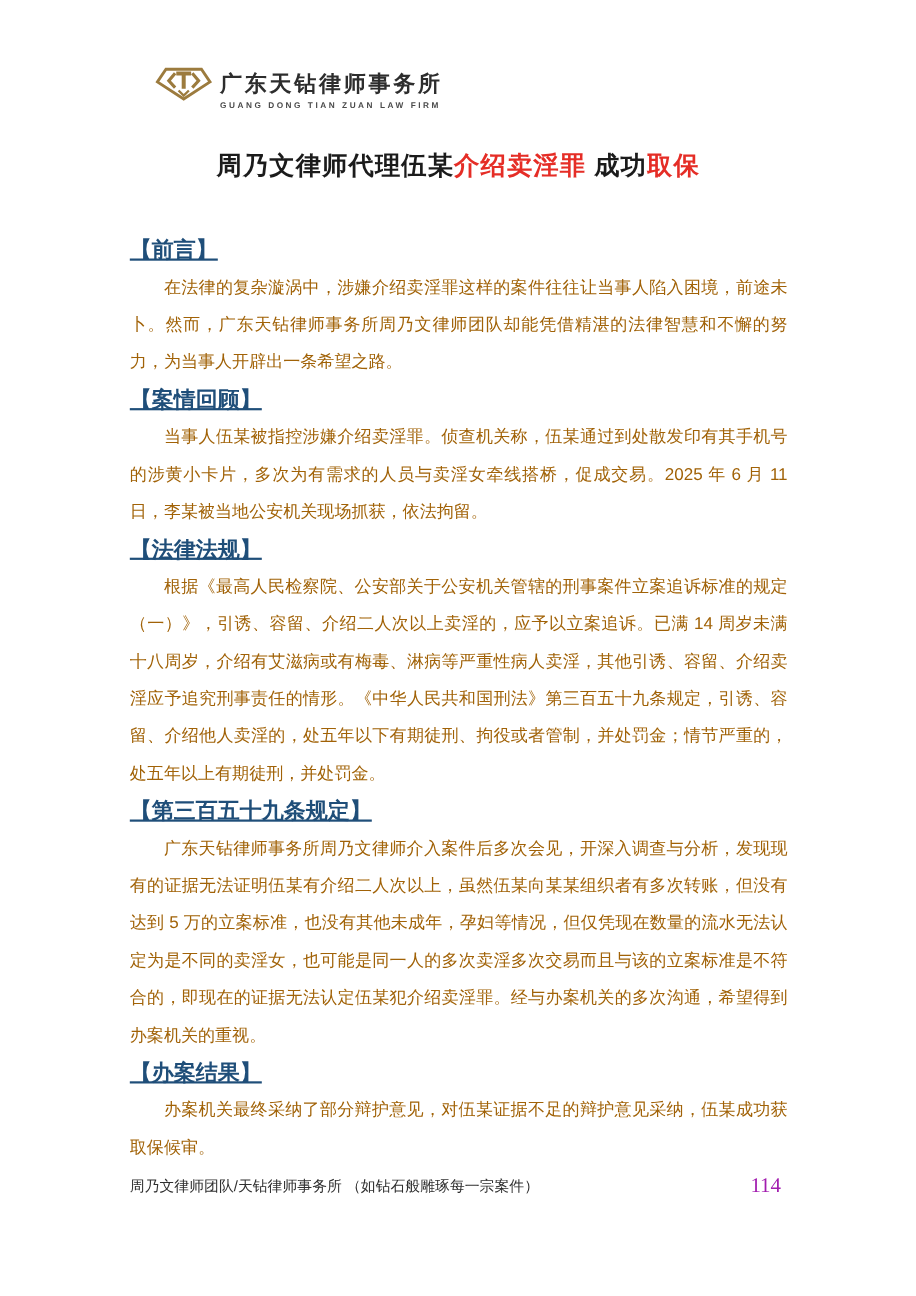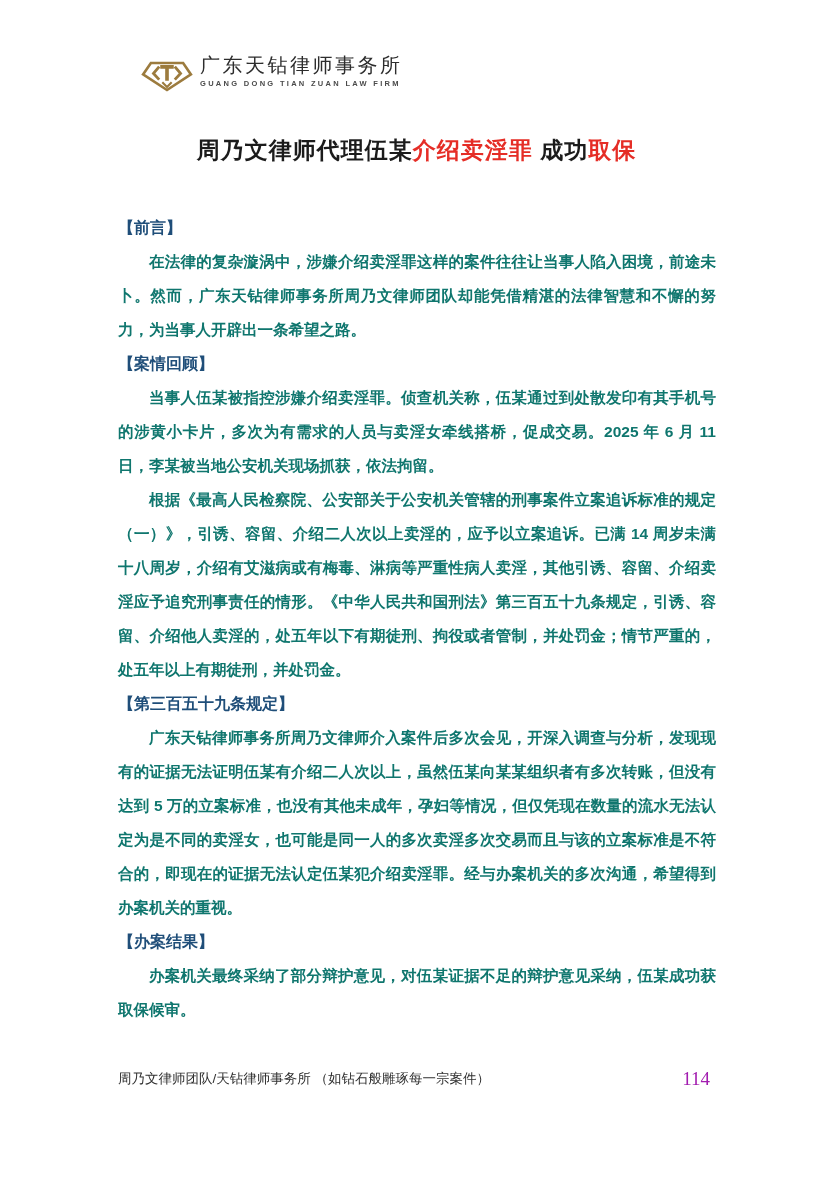--- a/index.html
+++ b/index.html
@@ -12,48 +12,48 @@
   }
 
   
   .letterhead {
     position:absolute; top:54px; left:141px;
     display:flex; align-items:flex-start; gap:7px;
   }
   .logo-icon { width:52px; height:38px; margin-top:3px; flex:0 0 auto; }
   .firm-names { display:flex; flex-direction:column; }
   .firm-cn {
-    font-size:20px; font-weight:normal; color:#2d2d2d;
-    letter-spacing:2.5px; line-height:23px; white-space:nowrap;
+    font-size:20px; font-weight:bold; color:#2d2d2d;
+    letter-spacing:2.5px; line-height:23px; white-space:nowrap;margin-top:12px;
   }
   .firm-en {
     font-size:7.5px; font-weight:bold; color:#4a4a4a;
     letter-spacing:2.3px; margin-top:2px; white-space:nowrap;
   }
 
   
   .doc-title {
     position:absolute; top:135px; left:0; width:100%;
     text-align:center;
     font-size:23px; font-weight:bold; color:#1b1b1b;
     margin:0; letter-spacing:1px;
   }
   .doc-title .red { color:#e52d26; }
 
   
   .content {
     position:absolute; top:211px; left:118px; width:598px;
   }
   .sec-heading {
-    font-size:16px; font-weight:bold; color:#1f4e79;
-    line-height:34px; margin:0;
+    font-size:20px; font-weight:bold; color:#1f4e79;
+    line-height:34px; margin:0;text-decoration:underline;
   }
   .sec-body {
-    font-size:15.5px; line-height:34px; color:#0f766e;
-    text-align:justify; text-indent:2em; margin:0;font-weight:bold;
+    font-size:15.5px; line-height:34px; color:#a16207;
+    text-align:justify; text-indent:2em; margin:0;
   }
 
   
   .footer {
     position:absolute; top:1069px; left:118px; width:598px;
     font-size:13.5px; color:#2f2f2f; line-height:20px;
   }
   .page-num {
     position:absolute; right:6px; top:0;
     font-family:"Liberation Serif", serif;
@@ -87,20 +87,21 @@
       <h2 class="sec-heading">【前言】</h2>
       <p class="sec-body">在法律的复杂漩涡中，涉嫌介绍卖淫罪这样的案件往往让当事人陷入困境，前途未卜。然而，广东天钻律师事务所周乃文律师团队却能凭借精湛的法律智慧和不懈的努力，为当事人开辟出一条希望之路。</p>
     </div>
 
     <div>
       <h2 class="sec-heading">【案情回顾】</h2>
       <p class="sec-body">当事人伍某被指控涉嫌介绍卖淫罪。侦查机关称，伍某通过到处散发印有其手机号的涉黄小卡片，多次为有需求的人员与卖淫女牵线搭桥，促成交易。2025 年 6 月 11 日，李某被当地公安机关现场抓获，依法拘留。</p>
     </div>
 
     <div>
+      <h2 class="sec-heading">【法律法规】</h2>
       <p class="sec-body">根据《最高人民检察院、公安部关于公安机关管辖的刑事案件立案追诉标准的规定（一）》，引诱、容留、介绍二人次以上卖淫的，应予以立案追诉。已满 14 周岁未满十八周岁，介绍有艾滋病或有梅毒、淋病等严重性病人卖淫，其他引诱、容留、介绍卖淫应予追究刑事责任的情形。《中华人民共和国刑法》第三百五十九条规定，引诱、容留、介绍他人卖淫的，处五年以下有期徒刑、拘役或者管制，并处罚金；情节严重的，处五年以上有期徒刑，并处罚金。</p>
     </div>
 
     <div>
       <h2 class="sec-heading">【第三百五十九条规定】</h2>
       <p class="sec-body">广东天钻律师事务所周乃文律师介入案件后多次会见，开深入调查与分析，发现现有的证据无法证明伍某有介绍二人次以上，虽然伍某向某某组织者有多次转账，但没有达到 5 万的立案标准，也没有其他未成年，孕妇等情况，但仅凭现在数量的流水无法认定为是不同的卖淫女，也可能是同一人的多次卖淫多次交易而且与该的立案标准是不符合的，即现在的证据无法认定伍某犯介绍卖淫罪。经与办案机关的多次沟通，希望得到办案机关的重视。</p>
     </div>
 
     <div>
       <h2 class="sec-heading">【办案结果】</h2>

